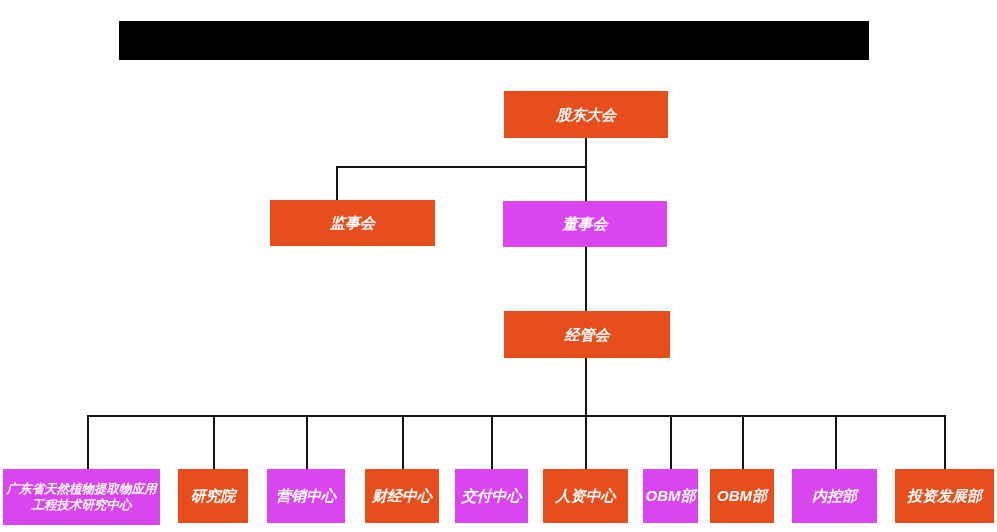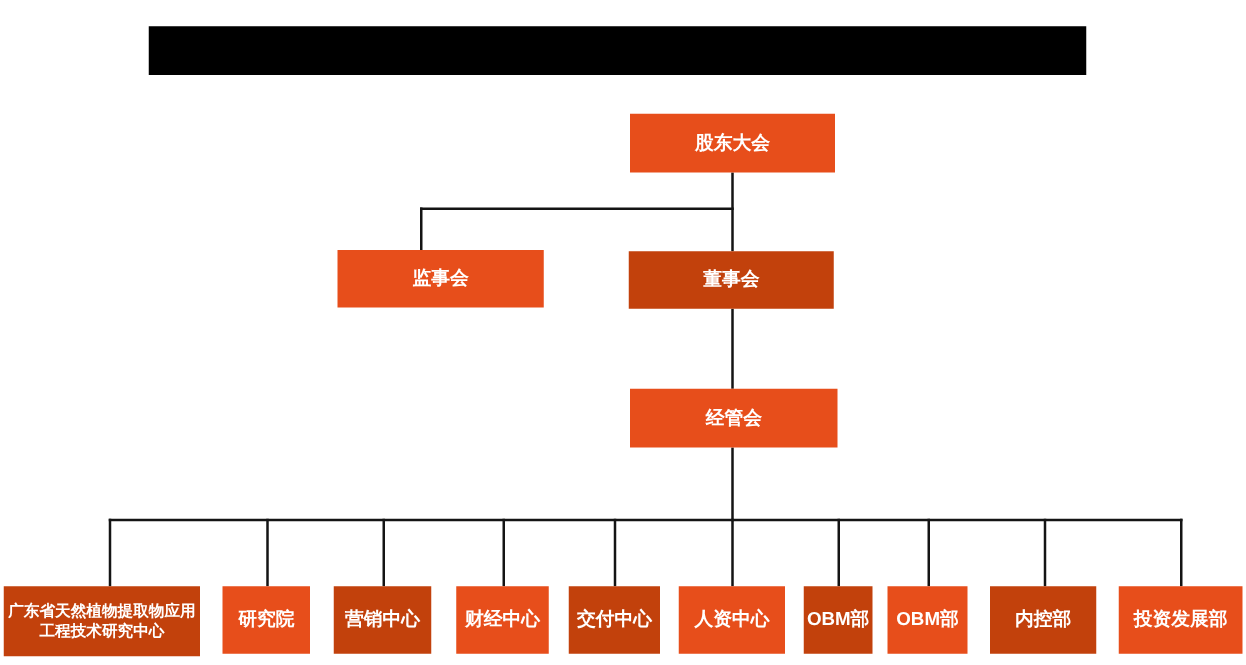--- a/index.html
+++ b/index.html
@@ -28,23 +28,24 @@
     display: flex;
     align-items: center;
     justify-content: center;
     color: #ffffff;
     font-weight: bold;
     font-size: 15px;
     text-align: center;
     line-height: 1.3;
     box-sizing: border-box;
     z-index: 2;
+    font-style: italic;
   }
   .node.primary   { background: #e74e1b; }
-  .node.secondary { background: #c2410c; }
+  .node.secondary { background: #d946ef; }
   .node.small-text { font-size: 12.5px; padding: 2px 3px; }
   .line {
     position: absolute;
     background: #141414;
     z-index: 1;
   }
   .line.v { width: 2px; }
   .line.h { height: 2px; }
 </style>
 </head>

